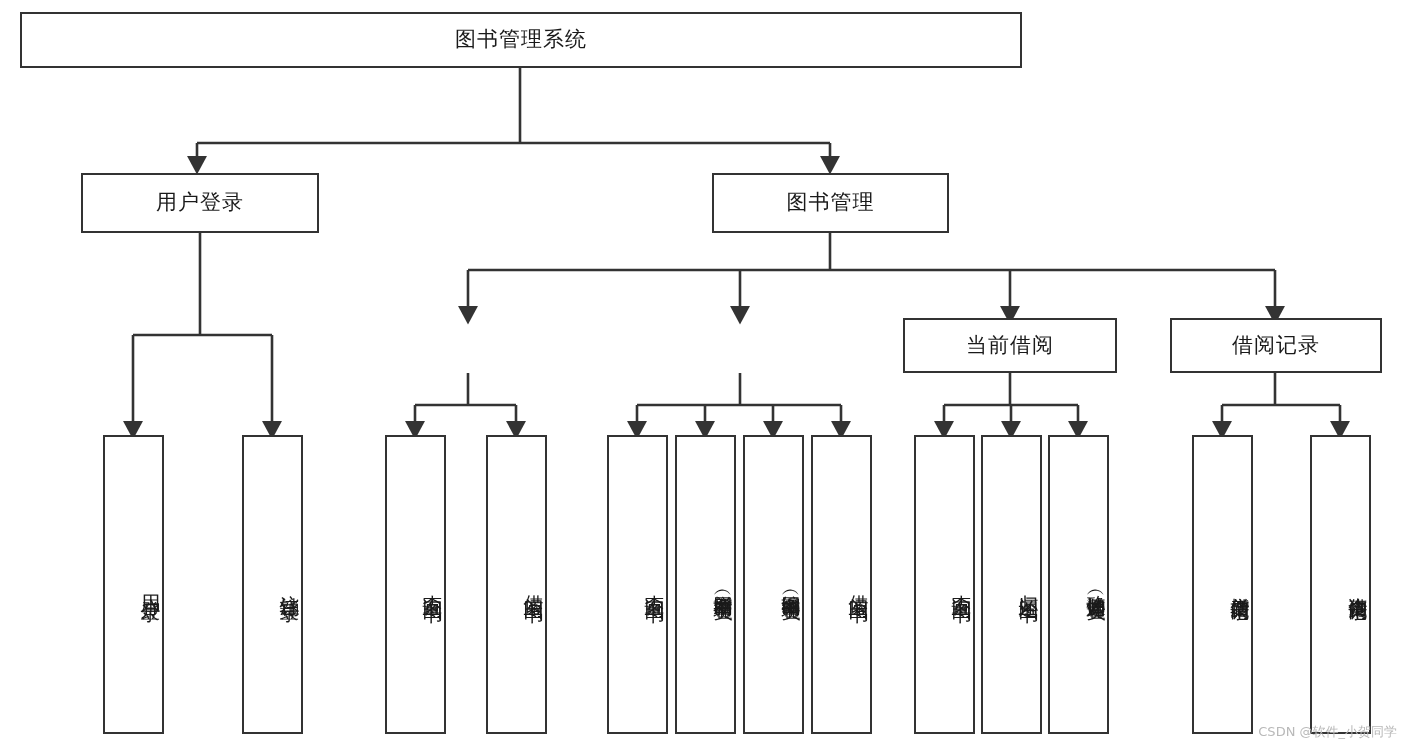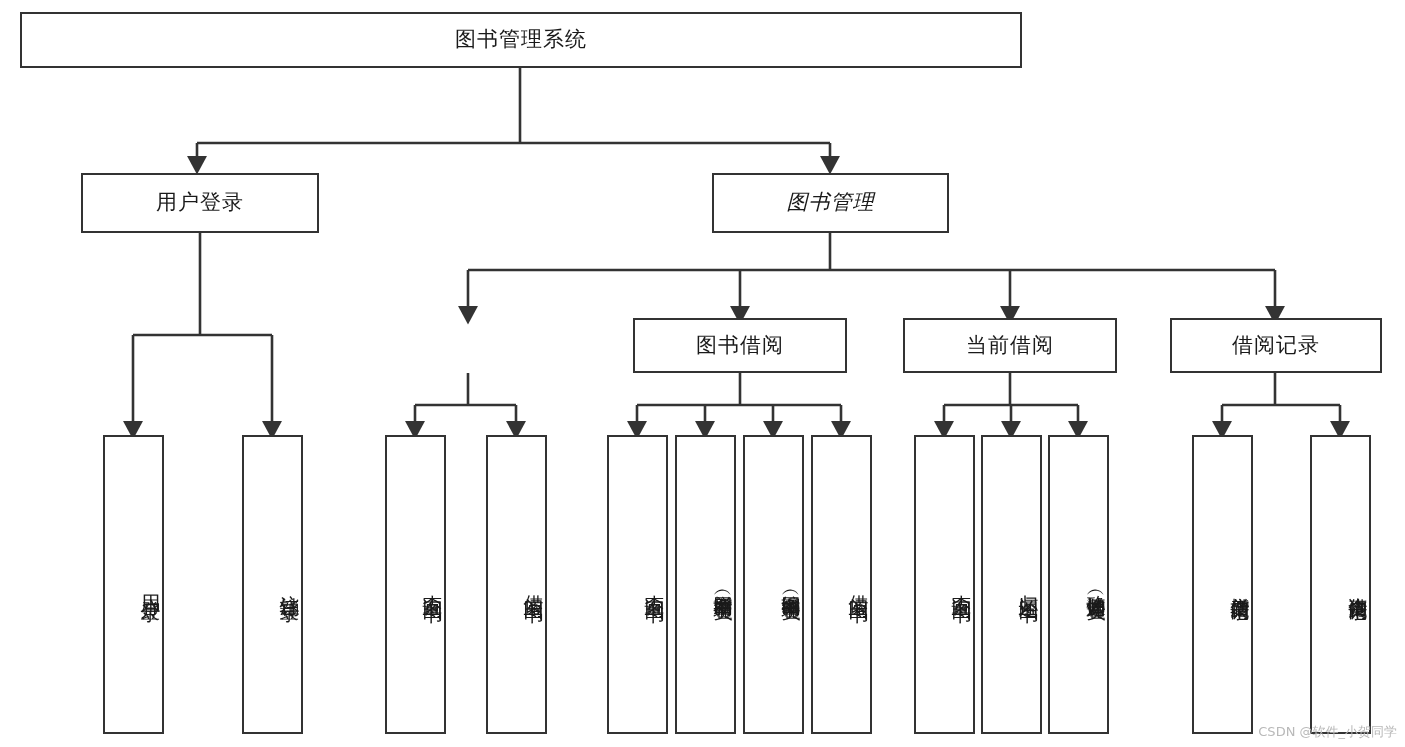--- a/index.html
+++ b/index.html
@@ -125,27 +125,24 @@
     </g>
   </svg>
 
   <div class="node horizontal" style="left:20px; top:12px; width:1002px; height:56px;">
     <span class="node-label">图书管理系统</span>
   </div>
 
   <div class="node horizontal" style="left:81px; top:173px; width:238px; height:60px;">
     <span class="node-label">用户登录</span>
   </div>
-  <div class="node horizontal" style="left:712px; top:173px; width:237px; height:60px;font-style:italic;">
+  <div class="node horizontal" style="left:712px; top:173px; width:237px; height:60px;">
     <span class="node-label">图书管理</span>
   </div>
 
-  <div class="node horizontal" style="left:633px; top:318px; width:214px; height:55px;">
-    <span class="node-label">图书借阅</span>
-  </div>
   <div class="node horizontal" style="left:903px; top:318px; width:214px; height:55px;">
     <span class="node-label">当前借阅</span>
   </div>
   <div class="node horizontal" style="left:1170px; top:318px; width:212px; height:55px;">
     <span class="node-label">借阅记录</span>
   </div>
 
   <div class="node vertical" style="left:103px; top:435px; width:61px; height:299px;">
     <span class="node-label">用户登录</span>
   </div>

